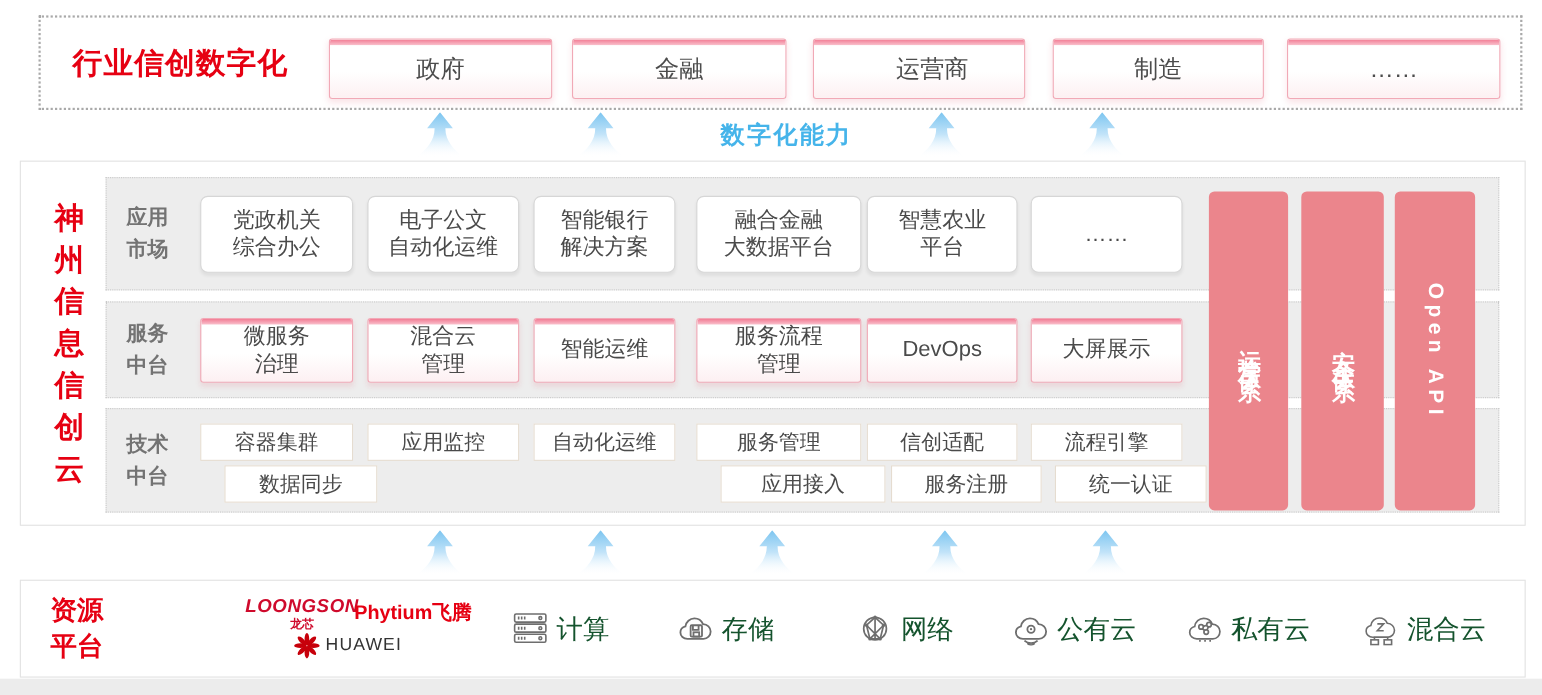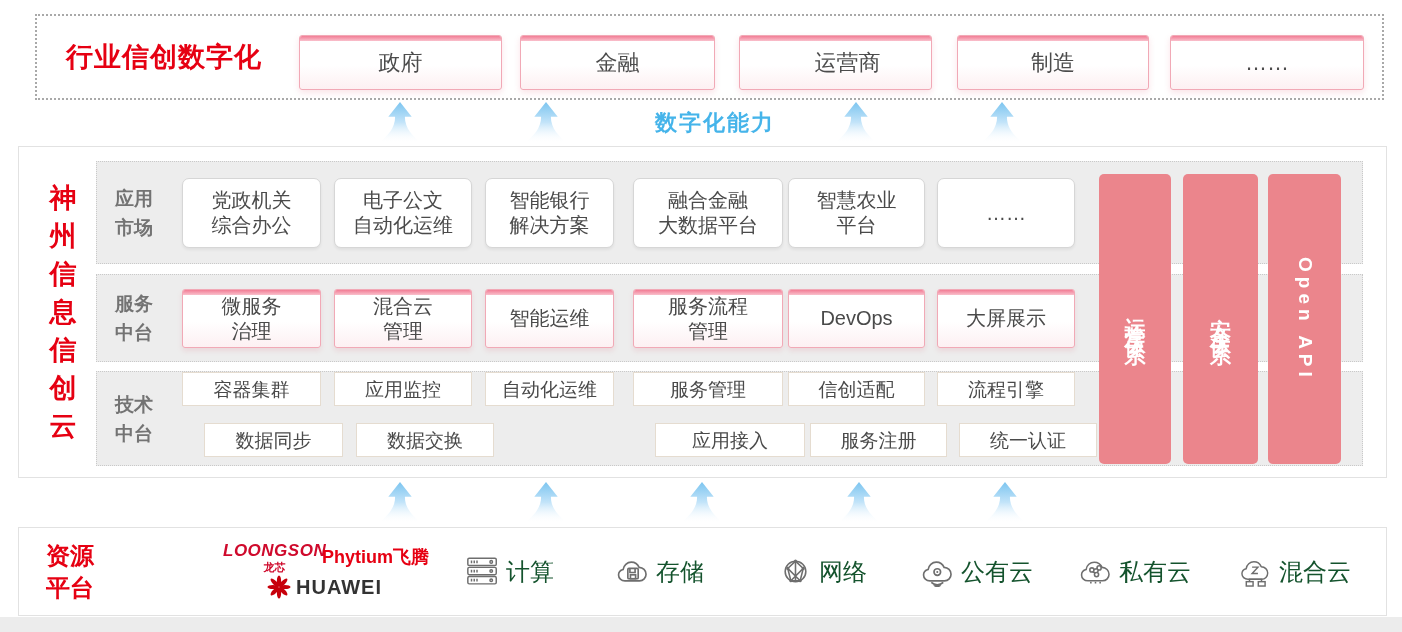--- a/index.html
+++ b/index.html
@@ -31,37 +31,37 @@
 
   .c1 { left:85px;  width:139px; } .c2 { left:237px; width:138px; } .c3 { left:388px; width:129px; }
   .c4 { left:536px; width:150px; } .c5 { left:691px; width:137px; } .c6 { left:840px; width:138px; }
 
   .box { position:absolute; display:flex; flex-direction:column; align-items:center; justify-content:center; text-align:center; font-size:20px; color:#4a4a4a; line-height:25px; }
   .box span { display:block; }
   .app-box { top:16px; height:70px; background:#fff; border:1px solid #d6d6d6; border-radius:7px; box-shadow:0 2px 3px rgba(0,0,0,.06); }
   .svc-box { top:14px; height:59px; background:linear-gradient(180deg,#ffffff 55%,#fdf0f2 100%); border:1px solid #f1a9b6; border-radius:3px; box-shadow:0 3px 5px rgba(230,120,140,.18); overflow:hidden; }
   .svc-box::before { content:""; position:absolute; top:0; left:0; right:0; height:5px; background:linear-gradient(180deg,#f27d95,#f9c0cc); }
   .tech-box { height:34px; background:#fff; border:1px solid #e5dcd0; font-size:19px; }
-  .trA { top:0; } .trB { top:51px;margin-left:22px; }
+  .trA { top:13px; } .trB { top:51px;margin-left:22px; }
 
   .pillar { position:absolute; top:27px; height:290px; background:#eb858c; border-radius:5px; display:flex; align-items:center; justify-content:center; color:#fff; font-weight:bold; writing-mode:vertical-rl; }
   .pl1 { left:1080px; width:72px; } .pl2 { left:1164px; width:75px; } .pl3 { left:1249px; width:73px; }
   .pillar-cn { text-orientation:upright; letter-spacing:9px; font-size:21px; }
   .pillar-en { letter-spacing:5px; font-size:19px; }
 
   
   .bottom-section { position:absolute; left:18px; top:527px; width:1369px; height:89px; border:1px solid #e2e2e2; background:#fff; }
   .res-title { position:absolute; left:27px; top:50%; transform:translateY(-50%); font-size:24px; font-weight:bold; color:#e60012; line-height:32px; }
   .res-title span { display:block;font-family:Liberation Serif, serif; }
   .loongson { position:absolute; left:204px; top:13px; text-align:center; color:#cf0a2c; }
   .loongson-en { font-weight:900; font-style:italic; font-size:17px; letter-spacing:.5px; }
   .loongson-cn { font-size:11px; font-weight:bold; margin-top:-1px; }
   .phytium { position:absolute; left:303px; top:17px; font-size:18px; font-weight:bold; color:#e60012; }
   .huawei { position:absolute; left:248px; top:47px; display:flex; align-items:center; gap:5px; }
-  .huawei-text { font-size:20px; font-weight:bold; color:#333; letter-spacing:1px; }
+  .huawei-text { font-size:16px; font-weight:normal; color:#333; letter-spacing:1px; }
   .res-item { position:absolute; top:50%; transform:translateY(-50%); display:flex; align-items:center; gap:7px; }
   .res-item .lbl { font-size:24px; color:#14532d; }
   .ri1 { left:447px; } .ri2 { left:597px; } .ri3 { left:760px; } .ri4 { left:902px; } .ri5 { left:1060px; } .ri6 { left:1220px; }
   .res-icon { width:33px; height:31px; }
 
   .bottom-strip { position:absolute; left:0; top:617px; width:1402px; height:15px; background:#ececec; }
 </style>
 </head>
 <body>
 
@@ -199,23 +199,20 @@
           <span>服务管理</span>
         </div>
       <div class="box tech-box trA c5">
           <span>信创适配</span>
         </div>
       <div class="box tech-box trA c6">
           <span>流程引擎</span>
         </div>
       <div class="box tech-box trB c1">
           <span>数据同步</span>
-        </div>
-      <div class="box tech-box trB c2">
-          <span>数据交换</span>
         </div>
       <div class="box tech-box trB c4">
           <span>应用接入</span>
         </div>
       <div class="box tech-box trB c5">
           <span>服务注册</span>
         </div>
       <div class="box tech-box trB c6">
           <span>统一认证</span>
         </div>

